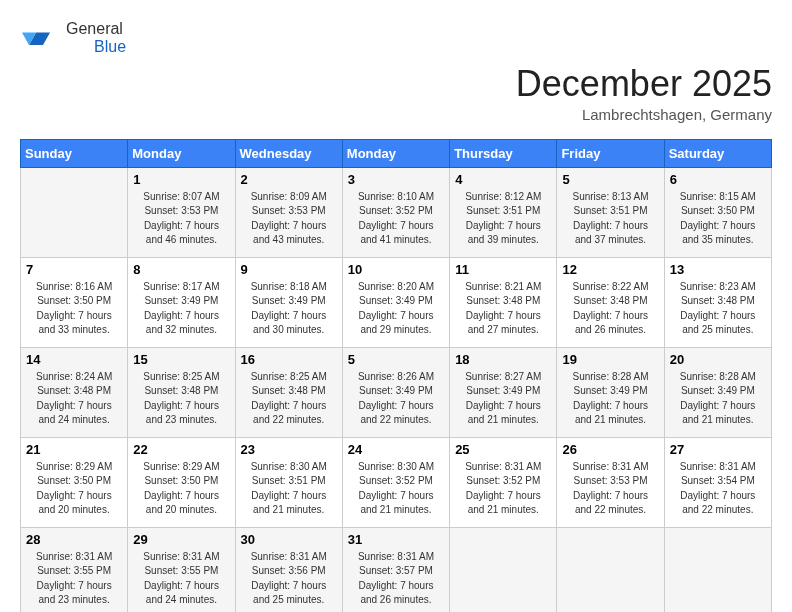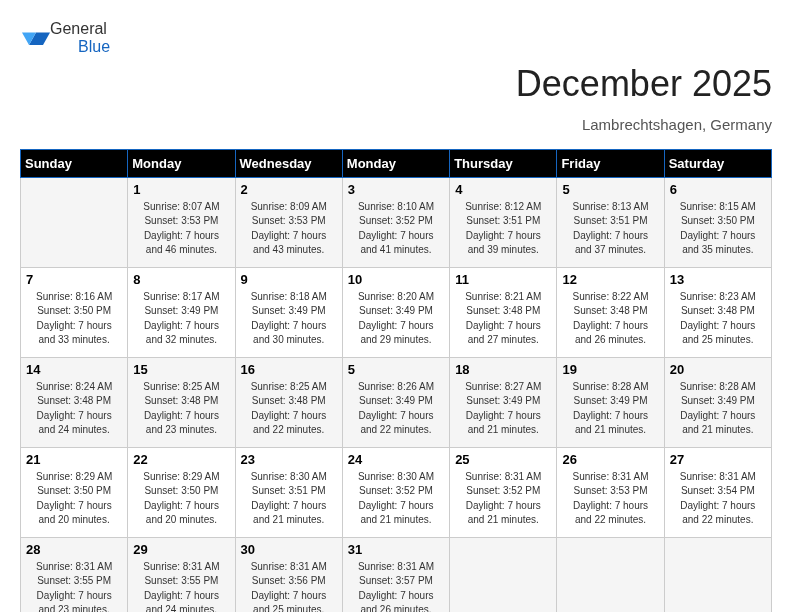--- a/index.html
+++ b/index.html
@@ -12,21 +12,21 @@
     }
     .header {
       display: flex;
       justify-content: space-between;
       align-items: flex-start;
       margin-bottom: 16px;
     }
     .logo {
       display: flex;
       align-items: center;
-      gap: 0;
+      gap: 16px;
     }
     .logo-general { color: #333; }
     .logo-blue { color: #1565c0; margin-left: 28px; }
     .logo-icon {
       width: 28px;
       height: 28px;
       margin-left: 2px;
     }
     .title-block {
       text-align: right;
@@ -34,29 +34,29 @@
     .month-title {
       font-size: 36px;
       font-weight: normal;
       color: #222;
       line-height: 1.1;
       margin-top: 44px;
     }
     .location {
       font-size: 15px;
       color: #555;
-      margin-top: 12px;
+      margin-top: 2px;
     }
     table {
       width: 100%;
       border-collapse: collapse;
       font-size: 11px;
     }
     thead tr th {
-      background-color: #000000;
+      background-color: #3b82f6;
       color: #fff;
       padding: 6px 4px;
       text-align: left;
       font-size: 13px;
       font-weight: bold;
       border: 1px solid #1565c0;
     }
     tbody tr td {
       border: 1px solid #ccc;
       vertical-align: top;

